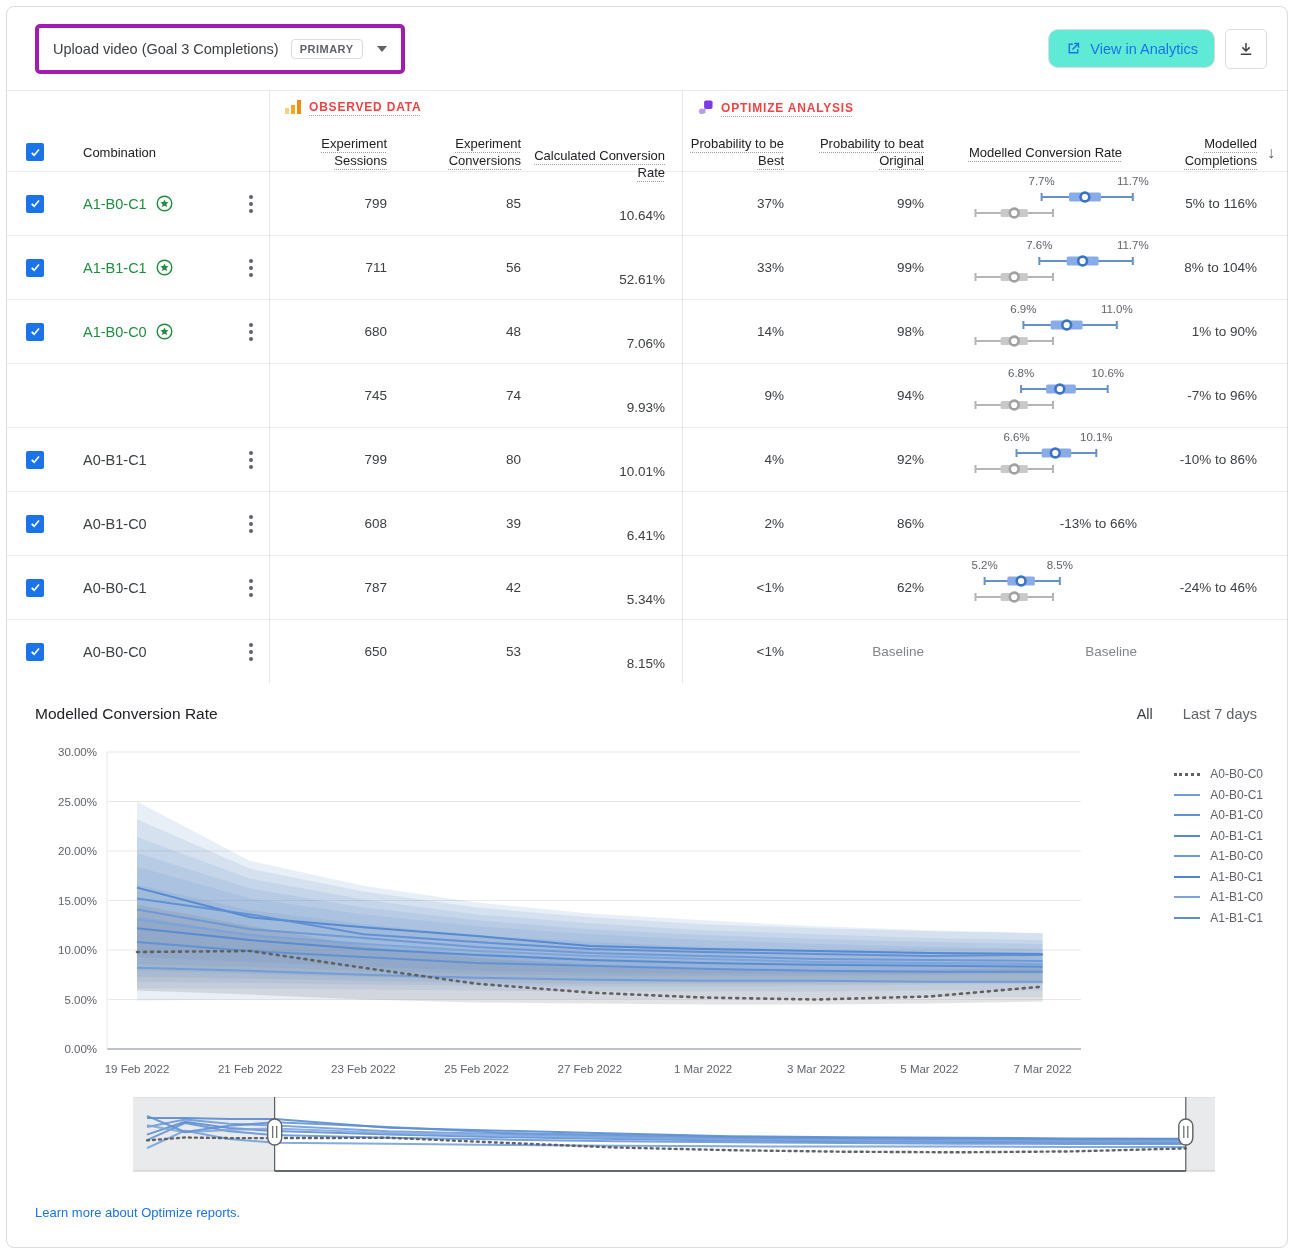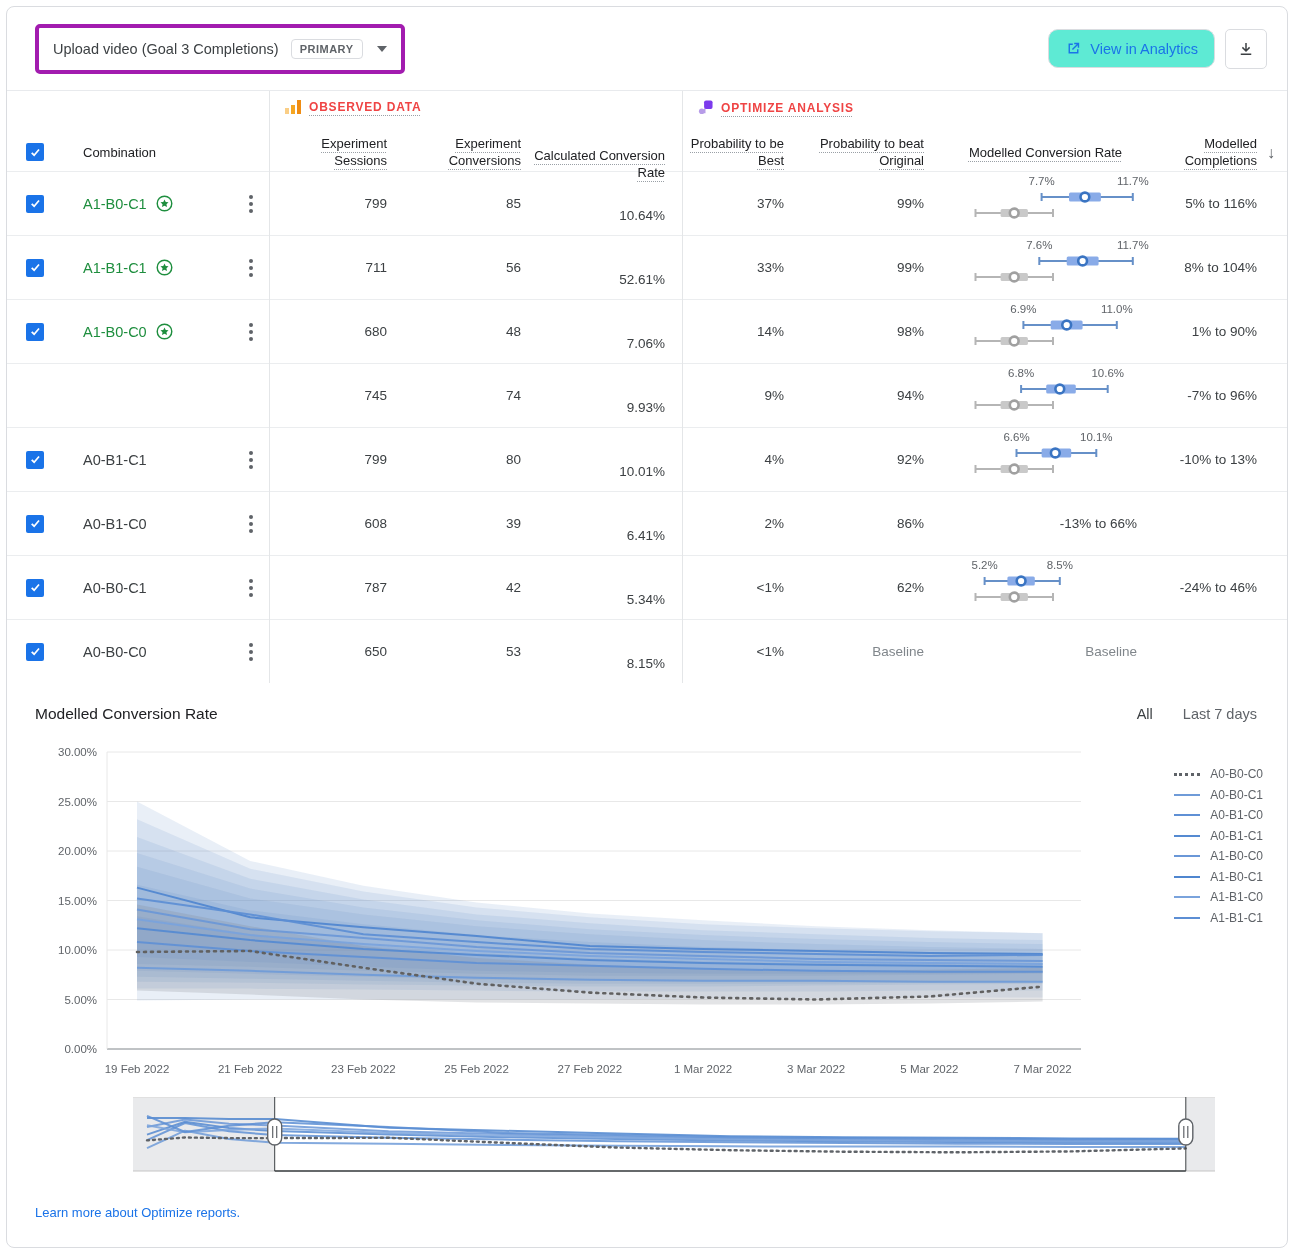--- a/index.html
+++ b/index.html
@@ -330,21 +330,21 @@
       <line x1="92.5" y1="19" x2="92.5" y2="27" stroke="#6690c8" stroke-width="2"></line>
       <line x1="172.3" y1="19" x2="172.3" y2="27" stroke="#6690c8" stroke-width="2"></line>
       <rect x="117.6" y="18.5" width="29.6" height="9" rx="1.5" fill="#89abe8"></rect>
       <circle cx="131.3" cy="23" r="4.4" fill="#fff" stroke="#3a74c2" stroke-width="2.6"></circle>
               <line x1="51.5" y1="39" x2="129.0" y2="39" stroke="#b5b5b5" stroke-width="2"></line>
       <line x1="51.5" y1="35" x2="51.5" y2="43" stroke="#b5b5b5" stroke-width="2"></line>
       <line x1="129.0" y1="35" x2="129.0" y2="43" stroke="#b5b5b5" stroke-width="2"></line>
       <rect x="76.6" y="35" width="27.3" height="8" rx="1.5" fill="#c9c9c9"></rect>
       <circle cx="90.2" cy="39" r="4.4" fill="#fff" stroke="#a0a0a0" stroke-width="2.6"></circle>
             </svg></div>
-          <div class="cell right imp-cell">-10% to 13%</div>
+          <div class="cell right imp-cell">-10% to 86%</div>
         </div>
         <div class="grid trow">
           <div class="cb-wrap">
             <div class="checkbox">
         <svg width="13" height="13" viewBox="0 0 24 24">
                 <path d="M5 12.5l4.5 4.5 9-10.5" stroke="#fff" stroke-width="3.2" fill="none"></path>
               </svg>
             </div>
           </div>
           <div class="combo">

